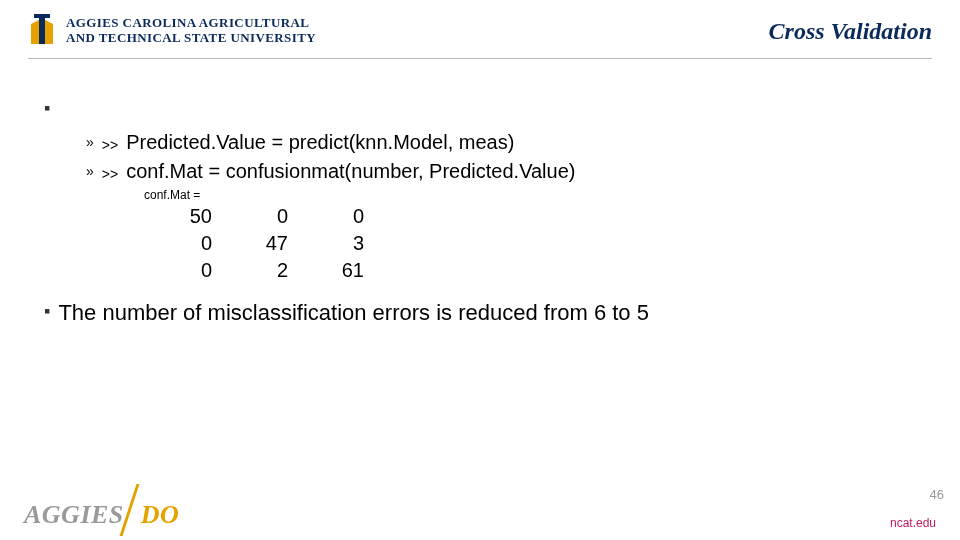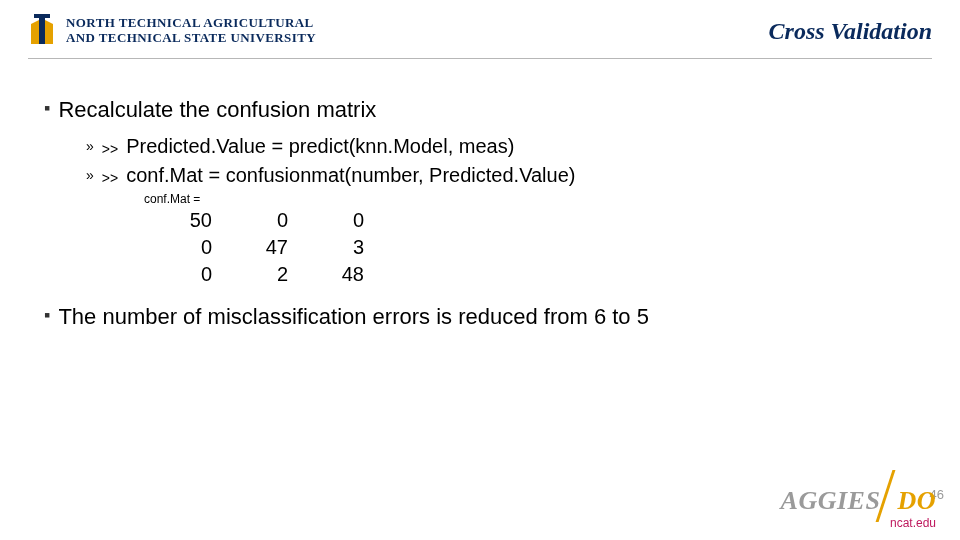--- a/index.html
+++ b/index.html
@@ -105,21 +105,20 @@
   }
   .footer {
     position: absolute;
     left: 0;
     right: 0;
     bottom: 10px;
     padding: 0 24px;
     display: flex;
     align-items: flex-end;
     justify-content: space-between;
-    flex-direction: column;
   }
   .aggies {
     display: flex;
     align-items: flex-end;
     gap: 2px;
   }
   .agg-word {
     font-family: Georgia, 'Times New Roman', serif;
     font-weight: bold;
     font-style: italic;
@@ -155,34 +154,33 @@
     <div class="logo-block">
       <div class="logo-mark">
         <svg viewBox="0 0 28 34" width="28" height="34">
           <rect x="11" y="3" width="6" height="27" fill="#0a2a5c"></rect>
           <path d="M3 10 L11 6 L11 30 L3 30 Z" fill="#e5a100"></path>
           <path d="M25 10 L17 6 L17 30 L25 30 Z" fill="#e5a100"></path>
           <rect x="6" y="0" width="16" height="4" fill="#0a2a5c"></rect>
         </svg>
       </div>
       <div class="logo-text">
-        <div>NORTH TECHNICAL AGRICULTURAL</div>
+        <div>AGGIES CAROLINA AGRICULTURAL</div>
         <div>AND TECHNICAL STATE UNIVERSITY</div>
       </div>
     </div>
     <div class="slide-title">Cross Validation</div>
   </div>
   <hr class="hr">
 </div>
 
 <div class="content">
 
   <div class="bullet-main">
     <span class="sq">▪</span>
-    <span>Recalculate the confusion matrix</span>
   </div>
 
   <div class="subs">
     <div class="sub">
       <span class="quo">»</span>
       <span class="prompt">&gt;&gt;</span>
       <span class="code-line">Predicted.Value = predict(knn.Model, meas)</span>
     </div>
     <div class="sub">
       <span class="quo">»</span>
@@ -199,21 +197,21 @@
           <td>0</td>
         </tr>
         <tr>
           <td>0</td>
           <td>47</td>
           <td>3</td>
         </tr>
         <tr>
           <td>0</td>
           <td>2</td>
-          <td>48</td>
+          <td>61</td>
         </tr>
       </tbody>
         </table>
     </div>
   </div>
 
   <div class="bullet-main" style="margin-top:14px">
     <span class="sq">▪</span>
     <span>The number of misclassification errors is reduced from 6 to 5</span>
   </div>

